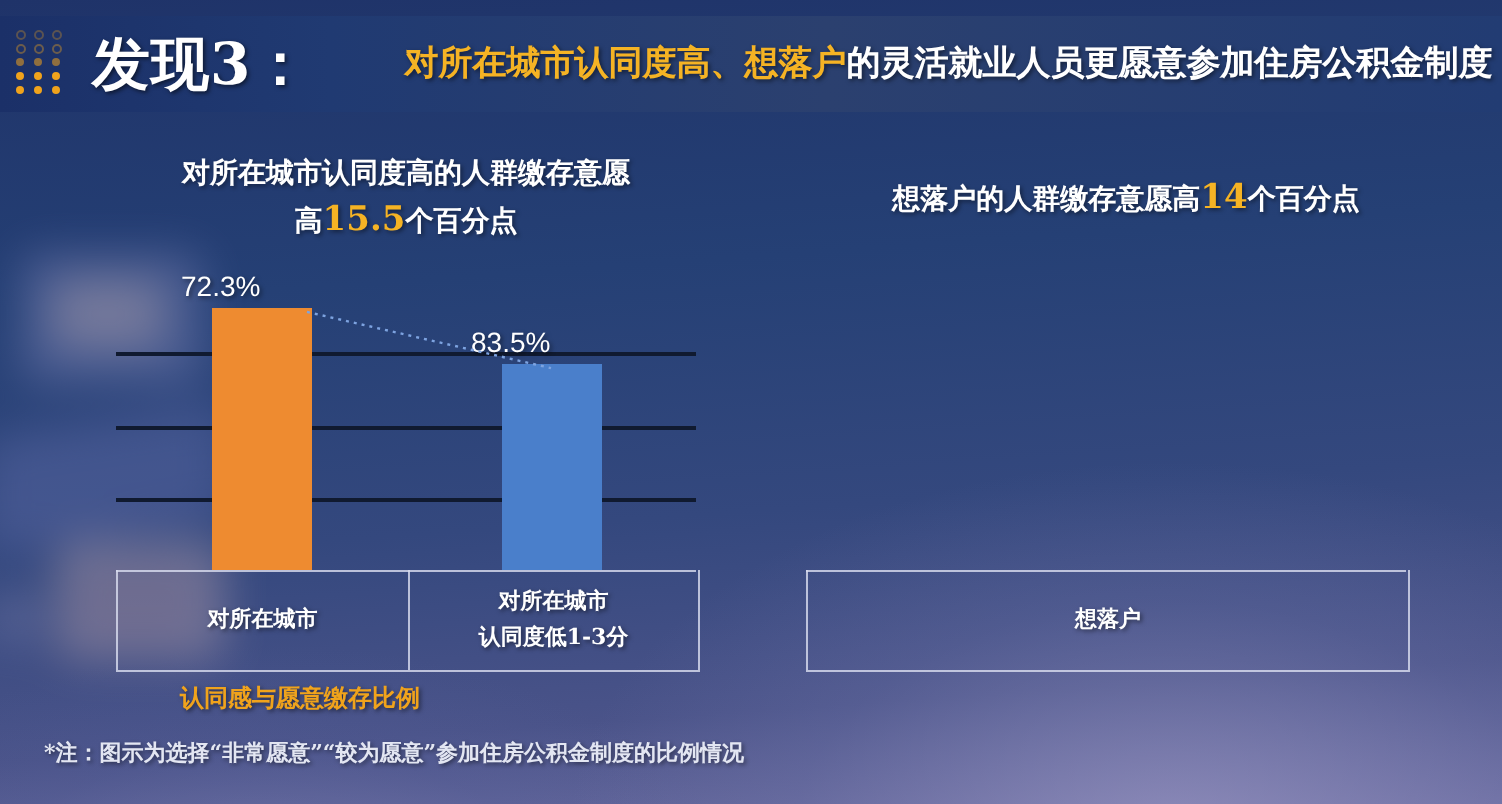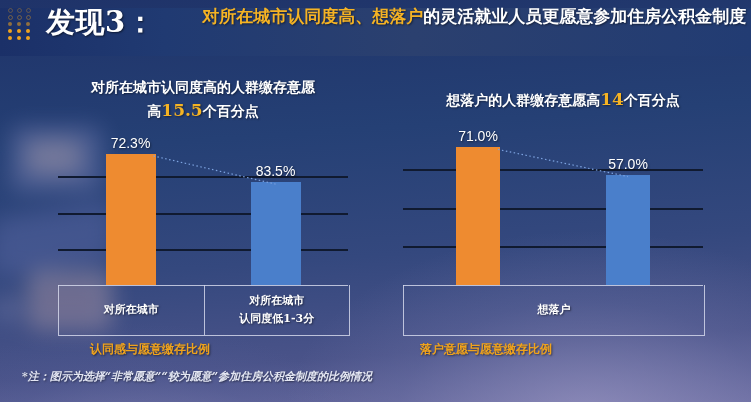--- a/index.html
+++ b/index.html
@@ -25,21 +25,21 @@
   .g2{left:34px;top:22px;width:56px;height:34px;background:rgba(196,178,190,.85);border-radius:4px;}
   .g3{left:0px;top:92px;width:120px;height:58px;background:rgba(92,106,168,.8);transform:skewY(-9deg);}
   .g4{left:36px;top:152px;width:84px;height:60px;background:rgba(186,166,178,.8);border-radius:6px;}
   .g5{left:46px;top:163px;width:62px;height:40px;background:rgba(150,128,150,.6);border-radius:4px;}
   .g6{left:2px;top:178px;width:26px;height:26px;border-radius:50%;background:rgba(150,150,190,.55);}
 
   
   .header{
     position:absolute;left:0;top:8px;width:751px;height:48px;
     background:linear-gradient(90deg,#1b3068 0%,#203a72 22%,#2b406f 55%,#223c73 100%);
-    display:flex;align-items:flex-start;
+    display:flex;align-items:center;
   }
   .dotgrid{position:relative;width:34px;height:34px;margin-left:8px;flex:0 0 auto;}
   .dotgrid span{position:absolute;width:4px;height:4px;border-radius:50%;background:#f0a31c;}
   .headline{
     margin-left:4px;flex:0 0 auto;
     font-family:"DejaVu Serif","Liberation Serif",serif;
     font-weight:bold;font-size:29px;color:#ffffff;letter-spacing:.5px;
     text-shadow:1px 1px 2px rgba(0,0,0,.55);
     white-space:nowrap;line-height:1;
   }
@@ -68,21 +68,21 @@
   #chart-right{left:403px;top:130px;width:300px;height:205px;}
 
   .plot{position:absolute;left:0;right:0;top:0;}
   .gridline{position:absolute;left:0;right:0;height:2px;background:#101a30;}
 
   .bar{position:absolute;bottom:0;}
   .bar-orange{background:#ee8b30;}
   .bar-blue{background:#4a7fcb;}
 
   .vlabel{
-    position:absolute;text-align:center;color:#ffffff;
+    position:absolute;color:#ffffff;
     font-family:"Liberation Sans","DejaVu Sans",sans-serif;
     font-size:14px;white-space:nowrap;text-shadow:1px 1px 2px rgba(0,0,0,.5);
   }
   .connector{position:absolute;left:0;top:0;width:100%;height:100%;overflow:visible;pointer-events:none;}
 
   
   .axtable{
     position:absolute;display:flex;
     border:1px solid rgba(216,220,238,.82);border-top:none;
   }
@@ -101,21 +101,21 @@
     position:absolute;text-align:left;color:#f0a31c;
     font-family:"DejaVu Serif","Liberation Serif",serif;font-weight:bold;
     font-size:12px;text-shadow:1px 1px 2px rgba(0,0,0,.5);white-space:nowrap;
   }
   #caption-left{left:90px;top:341px;width:230px;}
   #caption-right{left:420px;top:341px;width:250px;}
 
   .footnote{
     position:absolute;left:22px;top:369px;
     color:#e3e6f2;font-family:"DejaVu Serif","Liberation Serif",serif;
-    font-style:italic;font-weight:bold;font-size:11px;white-space:nowrap;
+    font-weight:bold;font-size:11px;white-space:nowrap;
     text-shadow:1px 1px 2px rgba(0,0,0,.45);
   }
 </style>
 </head>
 <body>
 
 <div class="stage">
 
   <div class="bg-ghost">
     <i class="g1"></i>
@@ -178,38 +178,25 @@
           <div>对所在城市</div>
         </div>
         <div class="axcell">
           <div>对所在城市</div>
           <div>认同度低1-3分</div>
         </div>
       </div>
     </div>
 
   <div class="chart" id="chart-right">
-      <div class="plot" style="height: 155px;">
-        <div class="gridline" style="top: 116.25px;"></div>
-        <div class="gridline" style="top: 77.5px;"></div>
-        <div class="gridline" style="top: 38.75px;"></div>
-        <div class="bar bar-orange" style="left: 53px; width: 44px; height: 137.562px; background: rgb(238, 139, 48);"></div>
-        <div class="vlabel" style="left: 35px; width: 80px; top: -1.5625px;">71.0%</div>
-        <div class="bar bar-blue" style="left: 203px; width: 44px; height: 110.438px; background: rgb(74, 127, 203);"></div>
-        <div class="vlabel" style="left: 185px; width: 80px; top: 25.5625px;">57.0%</div>
-        <svg class="connector">
-          <line x1="95" y1="19.4375" x2="225" y2="46.5625" stroke="#7da3e0" stroke-width="1.2" stroke-dasharray="1.5 2.5"></line>
-        </svg>
-      </div>
       <div class="axtop" style="left: 0px; top: 155px; width: 300px;"></div>
       <div class="axtable" style="left: 0px; top: 155px; width: 300px; height: 50px;">
         <div class="axcell">
           <div>想落户</div>
         </div>
       </div>
     </div>
 
   <div class="caption" id="caption-left">认同感与愿意缴存比例</div>
-  <div class="caption" id="caption-right">落户意愿与愿意缴存比例</div>
 
   <div class="footnote">*注：图示为选择“非常愿意”“较为愿意”参加住房公积金制度的比例情况</div>
 
 </div>
 
 </body></html>

